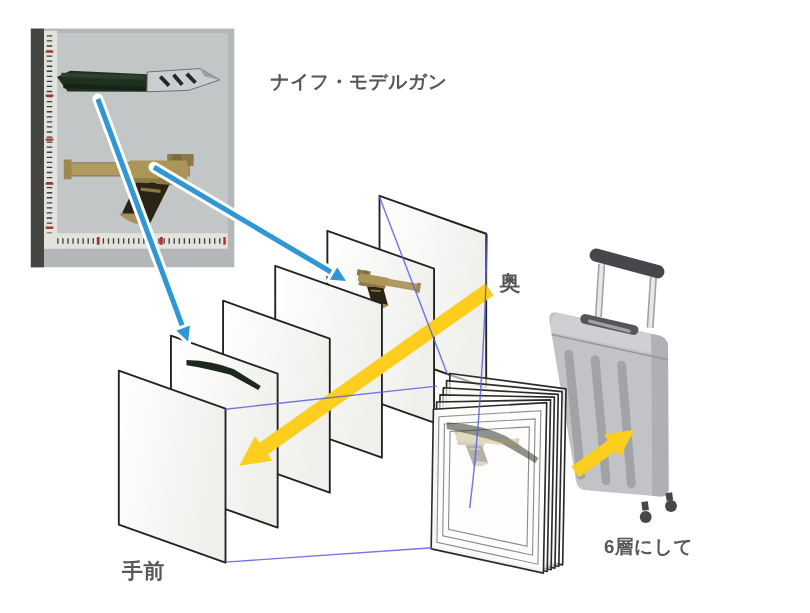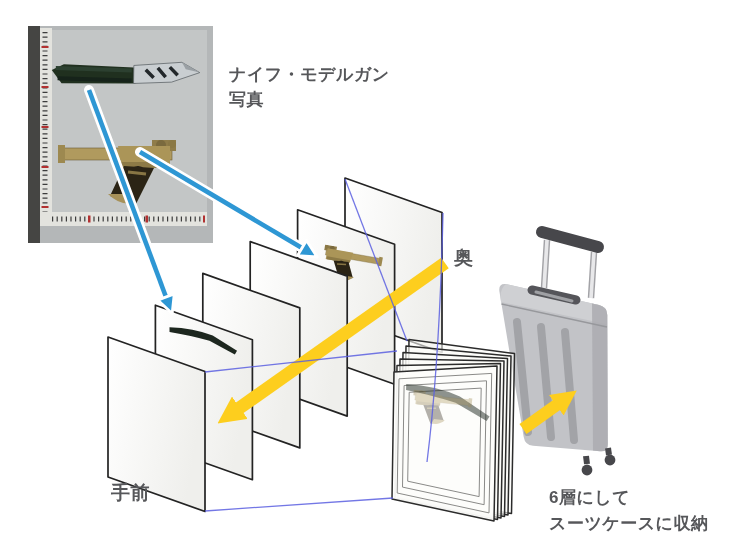--- a/index.html
+++ b/index.html
@@ -15,23 +15,23 @@
   html,body{margin:0;padding:0;background:#ffffff;}
   .stage{
     position:relative;width:736px;height:557px;background:#ffffff;overflow:hidden;
     font-family:"Liberation Sans","DejaVu Sans",sans-serif;
   }
   .stage svg{position:absolute;left:0;top:0;}
   .label{
     position:absolute;color:var(--label-text);font-weight:bold;
     letter-spacing:0.5px;white-space:nowrap;
   }
-  .label-photo-caption{left:229px;top:62px;font-size:17px;line-height:25px;}
+  .label-photo-caption{left:246px;top:62px;font-size:17px;line-height:25px;text-align:right;}
   .label-back{left:454px;top:245px;font-size:19px;}
-  .label-front{left:111px;top:480px;font-size:19px;}
+  .label-front{left:111px;top:506px;font-size:19px;}
   .label-suitcase{left:549px;top:485px;font-size:17px;line-height:26px;}
   .label div{display:block;}
 
   
   .photo-bg{fill:var(--photo-bg);}
   .photo-paper{fill:#c3c6c6;}
   .photo-strip{fill:#454543;}
   .ruler{fill:#e3e3de;}
   .tick{stroke:#3c3c3c;}
   .tick-red{stroke:#b23030;}
@@ -173,25 +173,23 @@
       <path class="b-shaft" d="M89,90 L166,297" marker-end="url(#mBlue)"></path>
     </g>
     <g>
       <path class="b-casing" d="M140,152 L302,248"></path>
       <path class="b-shaft" d="M140,152 L302,248" marker-end="url(#mBlue)"></path>
     </g>
   </svg>
 
   <div class="label label-photo-caption">
     <div>ナイフ・モデルガン</div>
-    <div>写真</div>
   </div>
 
   <div class="label label-back">奥</div>
 
   <div class="label label-front">手前</div>
 
   <div class="label label-suitcase">
     <div>6層にして</div>
-    <div>スーツケースに収納</div>
   </div>
 
 </div>
 
 </body></html>

